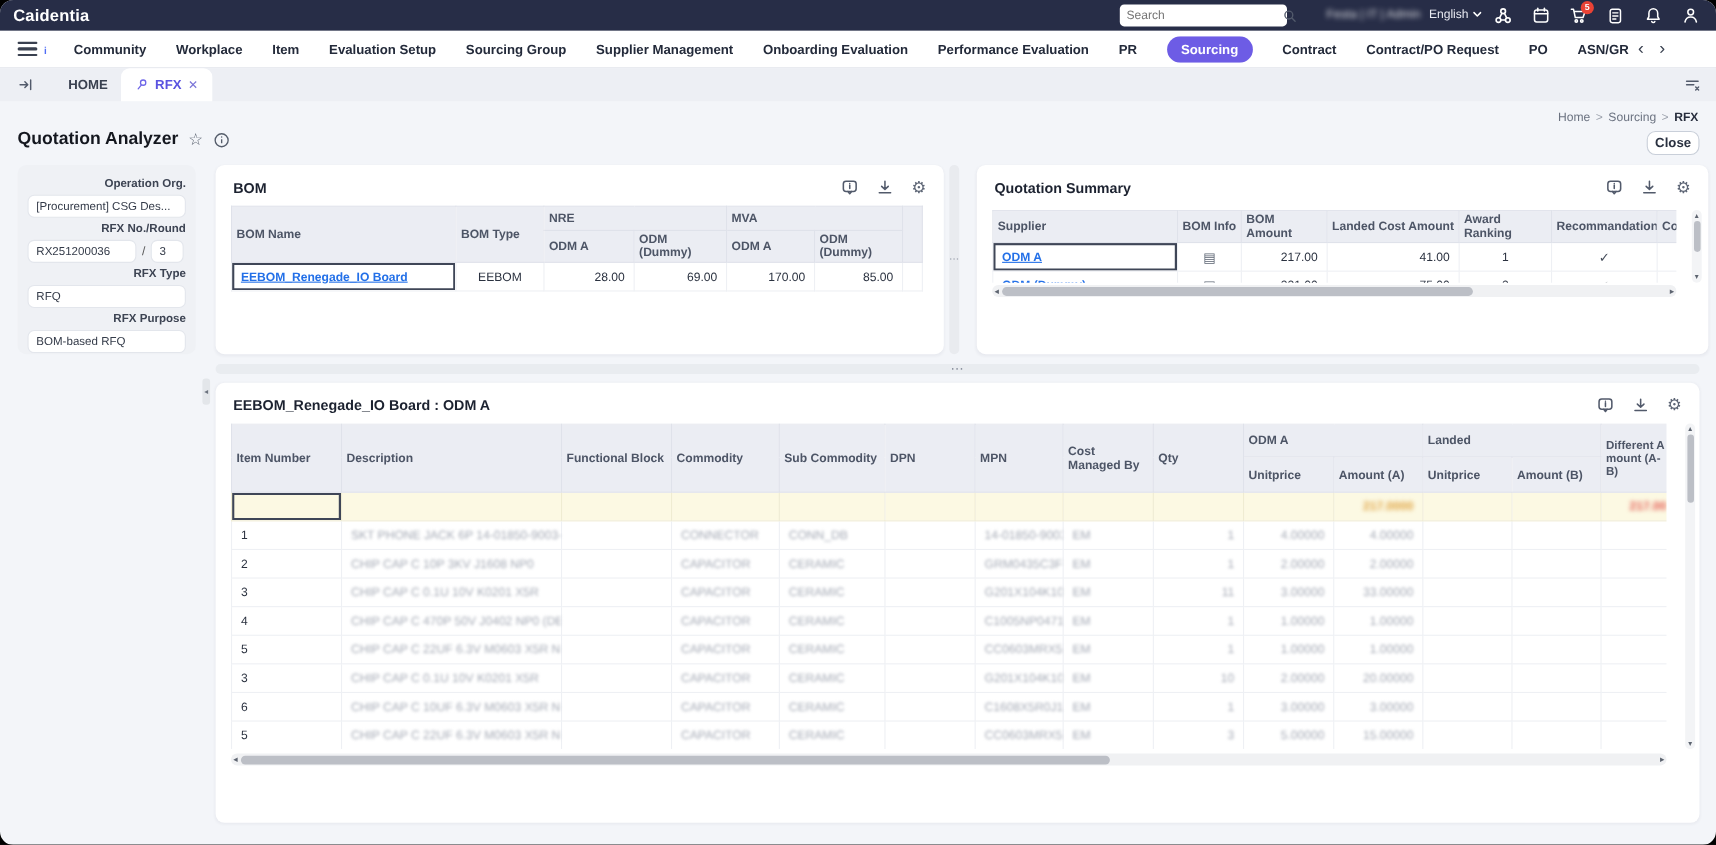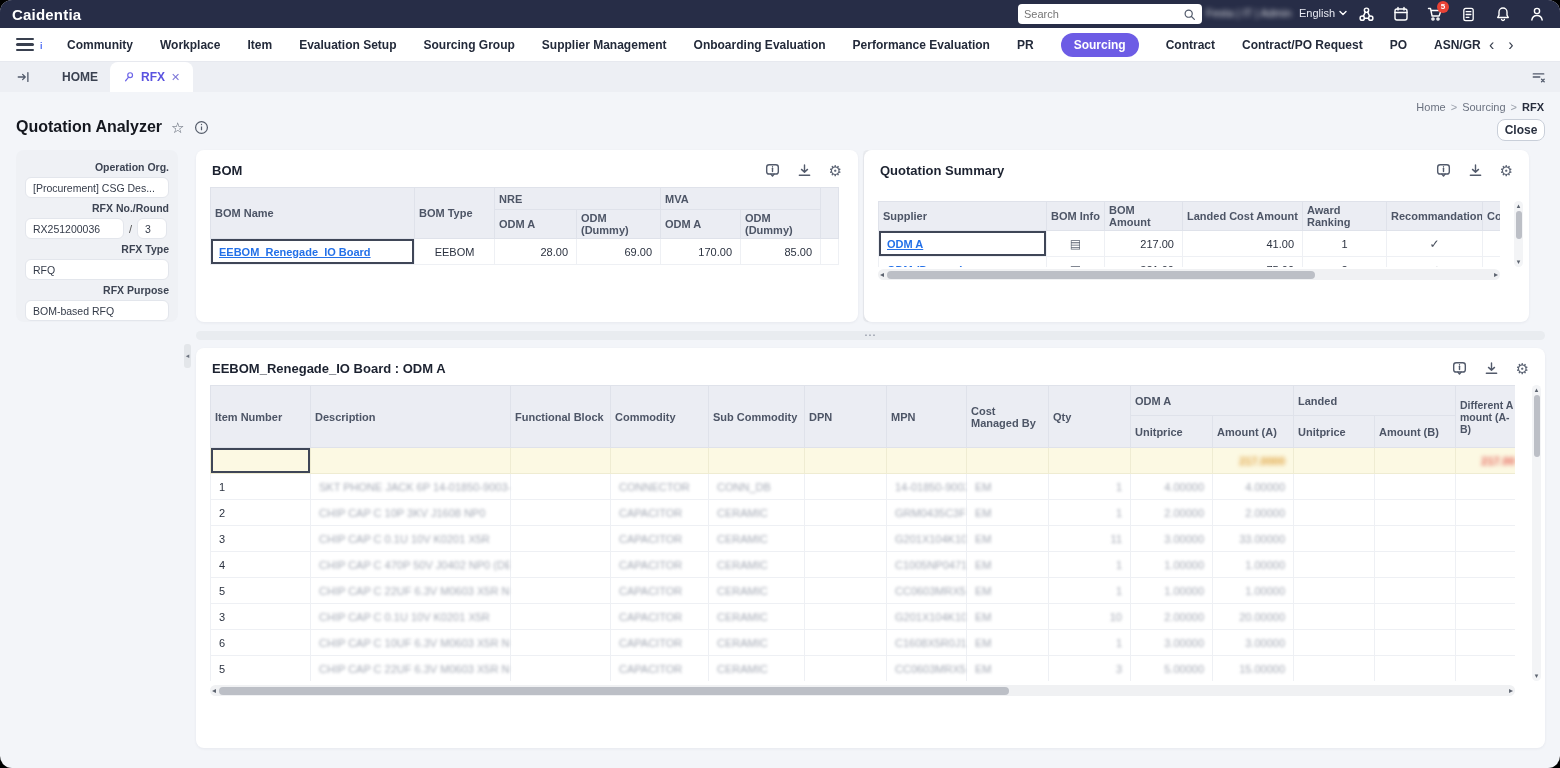--- a/index.html
+++ b/index.html
@@ -3,21 +3,21 @@
 <meta charset="utf-8">
 <style>
   * { margin:0; padding:0; box-sizing:border-box; }
   html,body { background:#000; }
   body { font-family:"Liberation Sans", sans-serif; }
   #app { position:relative; width:1560px; height:768px; background:#f3f5f9; border-radius:12px; overflow:hidden; }
 
   
   .topbar { position:absolute; left:0; top:0; width:100%; height:28px; background:#272d47; display:flex; align-items:center; }
   .logo { color:#fff; font-size:15px; font-weight:700; letter-spacing:.2px; margin-left:12px; }
-  .search-wrap { position:absolute; left:1018px; top:4px; width:184px; height:20px; background:#fff; border-radius:4px; display:flex; align-items:center; padding:0 6px; }
+  .search-wrap { position:absolute; left:1018px; top:4px; width:152px; height:20px; background:#fff; border-radius:4px; display:flex; align-items:center; padding:0 6px; }
   .search-wrap input { border:none; outline:none; flex:1; font-size:11px; color:#333; font-family:inherit; background:transparent; }
   .search-wrap svg { flex:none; }
   .user-blur { position:absolute; left:1206px; top:7px; font-size:11px; color:rgba(255,255,255,.8); filter:blur(2.4px); white-space:nowrap; }
   .lang { position:absolute; left:1299px; top:7px; font-size:11px; color:#e8eaf2; display:flex; align-items:center; gap:4px; cursor:pointer; }
   .top-icons { position:absolute; left:1358px; top:0; height:28px; display:flex; align-items:center; gap:17px; }
   .tico { position:relative; width:17px; height:17px; display:flex; align-items:center; justify-content:center; cursor:pointer; }
   .badge { position:absolute; top:-5px; right:-6px; min-width:12px; height:12px; background:#e94235; color:#fff; font-size:8px; border-radius:7px; display:flex; align-items:center; justify-content:center; padding:0 2px; font-weight:700; }
 
   
   .navbar { position:absolute; left:0; top:28px; width:100%; height:34px; background:#fff; border-bottom:1px solid #e7e9ef; display:flex; align-items:center; }
@@ -298,41 +298,41 @@
           <td></td>
         </tr>
       </tbody>
     </table>
   </div>
 
   <div class="vsplit">
       <span>⋮</span>
     </div>
 
-  <div class="card" style="left:864px; top:150px; width:665px; height:172px;">
+  <div class="card" style="left:888px; top:150px; width:665px; height:172px;">
     <div class="card-head">
       <span class="card-title">Quotation Summary</span>
       <span class="head-icons">
         <span class="hic">
             <svg class="icd" width="15" height="15" viewBox="0 0 16 16">
               <rect x="1.8" y="1.8" width="12.4" height="10" rx="2.6"></rect>
               <path d="M6.3 11.8 8 14l1.7-2.2"></path>
               <line x1="8" y1="5.5" x2="8" y2="9"></line>
               <circle cx="8" cy="4" r="0.7" fill="#525a6b" stroke="none"></circle>
             </svg>
           </span>
         <span class="hic">
             <svg class="icd" width="15" height="15" viewBox="0 0 16 16">
               <path d="M8 2v7.5M4.8 6.8 8 9.8l3.2-3M2.5 13h11"></path>
             </svg>
           </span>
         <span class="hic gear">⚙</span>
       </span>
     </div>
-    <div style="position:relative; margin:14px 14px;">
+    <div style="position:relative; margin:4px 14px;">
       <div style="height:66px; overflow:hidden; width:622px;">
         <table class="grid" style="width:638px;">
           <colgroup>
               <col style="width:168px">
               <col style="width:58px">
               <col style="width:78px">
               <col style="width:120px">
               <col style="width:84px">
               <col style="width:96px">
               <col style="width:34px">

